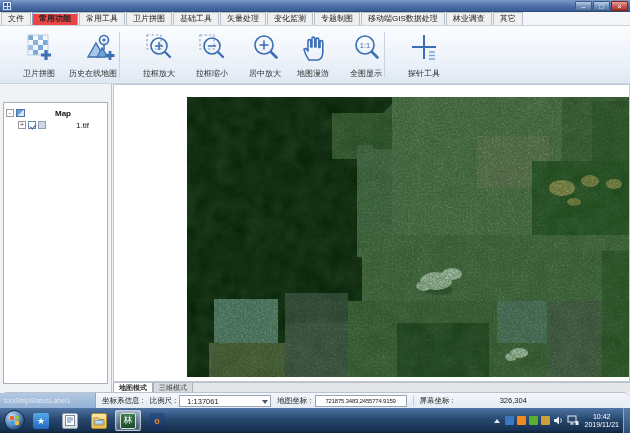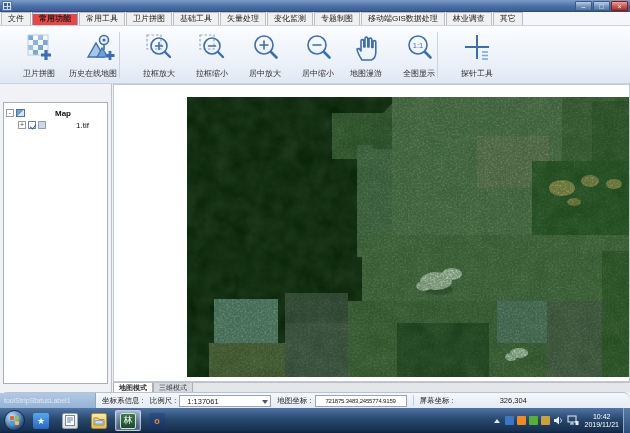--- a/index.html
+++ b/index.html
@@ -181,30 +181,20 @@
       <span class="ticon">
         <svg width="30" height="30" viewBox="0 0 30 30">
           <circle cx="13" cy="12" r="9" fill="#f2f7fc" class="icon-stroke"></circle>
           <path d="M13 8 v8 M9 12 h8" class="icon-stroke"></path>
           <path d="M20 19 l5.5 5.5" stroke="#3c6eb4" stroke-width="2.6" stroke-linecap="round"></path>
         </svg>
       </span>
       <span class="tlabel">居中放大</span>
     </div>
 
-    <div class="tbtn">
-      <span class="ticon">
-        <svg width="30" height="30" viewBox="0 0 30 30">
-          <circle cx="13" cy="12" r="9" fill="#f2f7fc" class="icon-stroke"></circle>
-          <path d="M9 12 h8" class="icon-stroke"></path>
-          <path d="M20 19 l5.5 5.5" stroke="#3c6eb4" stroke-width="2.6" stroke-linecap="round"></path>
-        </svg>
-      </span>
-      <span class="tlabel">居中缩小</span>
-    </div>
 
     <div class="tbtn" style="width:48px">
       <span class="ticon">
         <svg width="30" height="30" viewBox="0 0 30 30">
           <path d="M10 27 C8 24 5.5 20 5 16 l2-.6 2 2.6 V8 a1.4 1.4 0 012.8 0 V14 h1.2 V5.5 a1.4 1.4 0 012.8 0 V14 h1.2 V6.5 a1.4 1.4 0 012.8 0 V14.5 h1.2 V9 a1.4 1.4 0 012.8 0 V19 c0 4-2 7-4.5 8 z" class="icon-stroke" fill="#f2f7fc"></path>
         </svg>
       </span>
       <span class="tlabel">地图漫游</span>
     </div>
 

